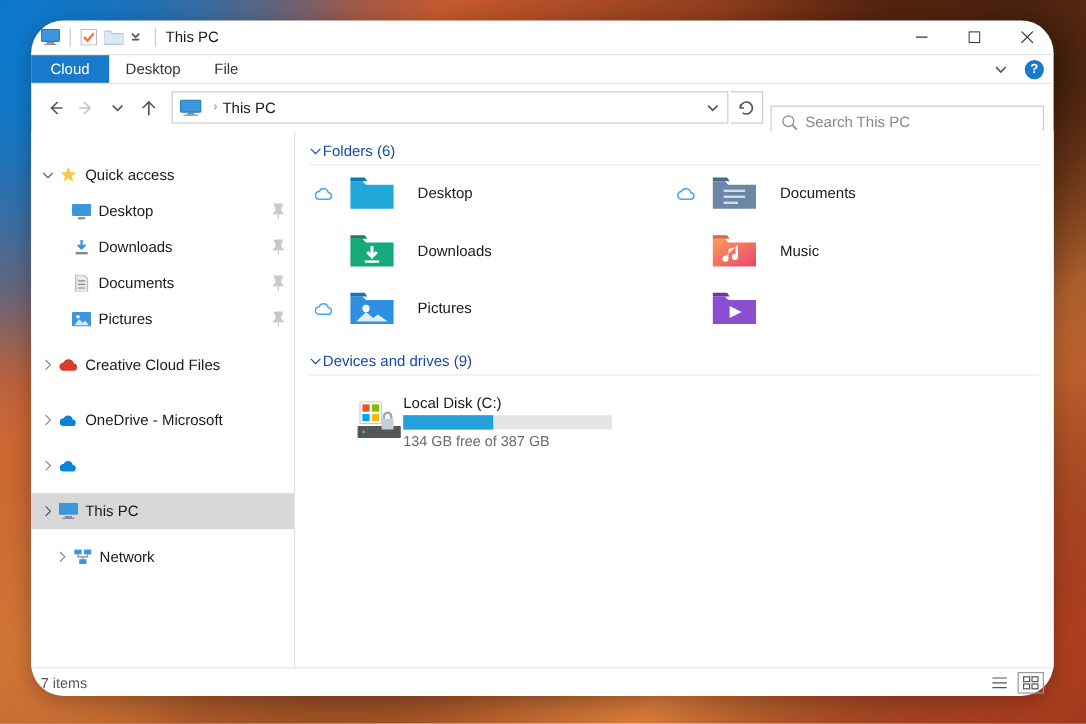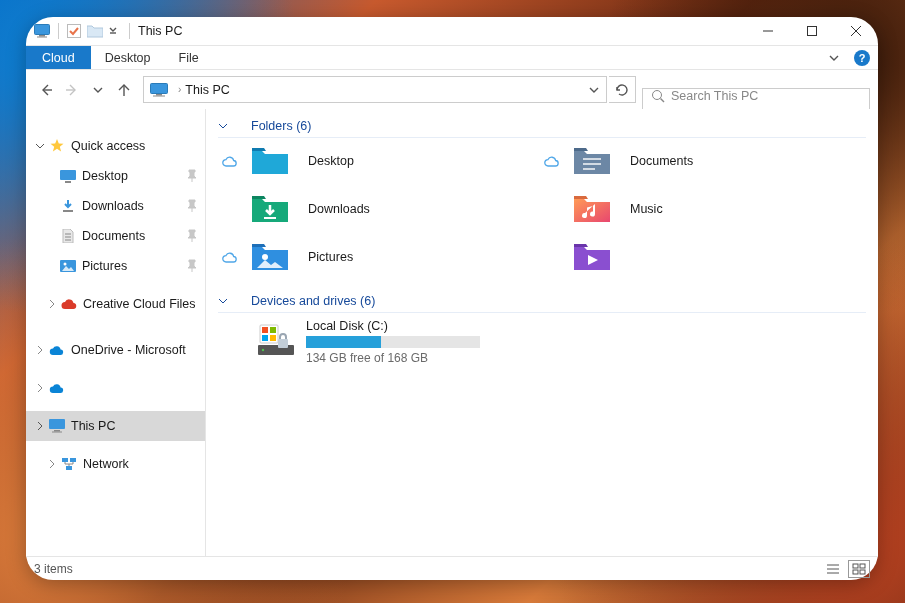--- a/index.html
+++ b/index.html
@@ -45,43 +45,43 @@
     .ribbon-help { width: 16px; height: 16px; border-radius: 50%; background: #1979ca; color: #fff; display: flex; align-items: center; justify-content: center; font-size: 11px; font-weight: bold; margin: 0 8px; }
     
     .navbar { height: 39px; display: flex; align-items: center; padding: 0 8px; gap: 2px; }
     .nav-btn { width: 24px; height: 24px; display: flex; align-items: center; justify-content: center; }
     .nav-btn.disabled svg { opacity: 0.35; }
     .addrbar { flex: 1; height: 27px; border: 1px solid #ccc; display: flex; align-items: center; padding: 0 2px 0 6px; margin: 0 5px; }
     .addr-icon { width: 18px; height: 14px; margin-right: 6px; }
     .addr-sep { color: #888; margin: 0 4px; font-size: 10px; }
     .addr-dd { margin-left: auto; width: 20px; height: 100%; display: flex; align-items: center; justify-content: center; }
     .refresh-btn { width: 27px; height: 27px; border: 1px solid #ccc; border-left: none; display: flex; align-items: center; justify-content: center; margin-left: -5px; }
-    .searchbar { width: 228px; height: 27px; border: 1px solid #ccc; display: flex; align-items: flex-start; padding: 0 8px; margin-left: 4px; margin-top: 24px; }
+    .searchbar { width: 228px; height: 27px; border: 1px solid #ccc; display: flex; align-items: center; padding: 0 8px; margin-left: 4px; margin-top: 24px; }
     .search-input { border: none; outline: none; flex: 1; font-size: 12.5px; color: #333; margin-left: 6px; }
     .search-input::placeholder { color: #888; }
     
     .body { flex: 1; display: flex; overflow: hidden; background: #fff; }
-    .tree { width: 180px; padding: 22px 0 0 0; border-right: 1px solid #e5e5e5; }
+    .tree { width: 220px; padding: 22px 0 0 0; border-right: 1px solid #e5e5e5; }
     .tree-row { height: 30px; display: flex; align-items: center; padding: 0 6px 0 8px; gap: 3px; position: relative; }
     .tree-row.selected { background: #d8d8d8; }
     .tree-chev { width: 12px; height: 12px; flex-shrink: 0; display: flex; align-items: center; justify-content: center; }
     .tree-icon { width: 16px; height: 16px; flex-shrink: 0; margin-right: 3px; display: flex; align-items: center; justify-content: center; }
     .tree-label { flex: 1; white-space: nowrap; overflow: hidden; }
     .tree-pin { width: 14px; height: 14px; opacity: 0.4; }
     .tree-spacer { height: 8px; }
     
     .content { flex: 1; overflow: auto; padding: 6px 12px; }
-    .section-hdr { display: flex; align-items: center; gap: 23px; color: #16499a; font-size: 12.5px; padding: 4px 0; border-bottom: 1px solid #e6edf7; margin-bottom: 6px; }
+    .section-hdr { display: flex; align-items: center; gap: 1px; color: #16499a; font-size: 12.5px; padding: 4px 0; border-bottom: 1px solid #e6edf7; margin-bottom: 6px; }
     .section-hdr .chev { width: 10px; height: 10px; }
     .folder-grid { display: grid; grid-template-columns: 28px 54px 1fr 28px 54px 1fr; row-gap: 14px; margin-bottom: 16px; margin-left: 4px; }
     .folder-cell { display: flex; align-items: center; }
     .cloud-cell { width: 28px; color: #50a7e8; }
     .folder-ico { width: 40px; height: 34px; display: flex; align-items: center; justify-content: center; }
     .folder-lbl { padding-left: 4px; }
-    .drive-row { display: flex; align-items: flex-start; gap: 10px; margin-left: 38px; margin-top: 6px; }
+    .drive-row { display: flex; align-items: flex-start; margin-left: 38px; margin-top: 16px; }
     .drive-ico { width: 40px; height: 40px; }
     .drive-info { display: flex; flex-direction: column; gap: 3px; }
     .drive-bar { width: 174px; height: 12px; background: #e5e5e5; position: relative; }
     .drive-bar-fill { position: absolute; left: 0; top: 0; bottom: 0; background: #26a0da; }
     .drive-free { color: #6a6a6a; font-size: 12px; }
     
     .statusbar { height: 24px; border-top: 1px solid #e5e5e5; display: flex; align-items: center; padding: 0 8px; font-size: 12px; color: #555; }
     .view-btns { margin-left: auto; display: flex; gap: 4px; }
     .view-btn { width: 22px; height: 18px; display: flex; align-items: center; justify-content: center; border: 1px solid transparent; }
     .view-btn.active { border-color: #999; }
@@ -269,21 +269,21 @@
             </svg>
           </span>
         <span class="tree-label">Pictures</span>
         <svg class="tree-pin" viewBox="0 0 14 14">
             <path d="M4 1 l6 0 0 2 -1 0 0 4 2 2 -8 0 2-2 0-4 -1 0z M7 9 l0 4" fill="#777" stroke="#777"></path>
           </svg>
       </div>
 
       <div class="tree-spacer"></div>
 
-      <div class="tree-row" style="padding-left:20px">
+      <div class="tree-row" style="padding-left:8px">
         <span class="tree-chev">
             <svg width="10" height="10">
               <polyline points="3,1 7,5 3,9" fill="none" stroke="#888"></polyline>
             </svg>
           </span>
         <span class="tree-icon">
             <svg width="16" height="12" viewBox="0 0 16 12">
               <path d="M4 11 a3.5 3.5 0 0 1 0-7 a4.5 4.5 0 0 1 8.5 1 a3 3 0 0 1 -.5 6 z" fill="#da3b2a"></path>
             </svg>
           </span>
@@ -464,21 +464,21 @@
                 <path d="M15 13 l10 5 -10 5 z" fill="#fff"></path>
               </svg>
             </div>
         </div>
       </div>
 
       <div class="section-hdr">
         <svg class="chev" viewBox="0 0 10 10">
             <polyline points="1,3 5,7 9,3" fill="none" stroke="#16499a"></polyline>
           </svg>
-        <span>Devices and drives (6)</span>
+        <span>Devices and drives (9)</span>
       </div>
 
       <div class="drive-row">
         <svg class="drive-ico" viewBox="0 0 40 40">
           <rect x="2" y="26" width="36" height="10" rx="1" fill="#555"></rect>
             <circle cx="7" cy="31" r="1.2" fill="#4fc24f"></circle>
           <rect x="4" y="6" width="18" height="18" rx="1" fill="#fff" stroke="#ccc"></rect>
           <rect x="6" y="8" width="6" height="6" fill="#f25022"></rect>
             <rect x="14" y="8" width="6" height="6" fill="#7fba00"></rect>
           <rect x="6" y="16" width="6" height="6" fill="#00a4ef"></rect>
@@ -486,29 +486,29 @@
           <g transform="translate(22,14)">
             <path d="M5 0 a4 4 0 0 1 4 4 v2 h-2 v-2 a2 2 0 1 0 -4 0 v2 h-2 v-2 a4 4 0 0 1 4-4z" fill="#9aa6b2"></path>
             <rect x="0" y="6" width="10" height="9" rx="1" fill="#c3ced8"></rect>
           </g>
         </svg>
         <div class="drive-info">
           <span>Local Disk (C:)</span>
           <div class="drive-bar">
             <div class="drive-bar-fill" id="drive-fill" style="width: 43%;"></div>
           </div>
-          <span class="drive-free">134 GB free of 168 GB</span>
+          <span class="drive-free">134 GB free of 387 GB</span>
         </div>
       </div>
 
     </div>
   </div>
 
   <div class="statusbar">
-    <span>3 items</span>
+    <span>7 items</span>
     <div class="view-btns">
       <div class="view-btn">
         <svg width="14" height="12">
             <line x1="1" y1="2" x2="13" y2="2" stroke="#555"></line>
             <line x1="1" y1="6" x2="13" y2="6" stroke="#555"></line>
             <line x1="1" y1="10" x2="13" y2="10" stroke="#555"></line>
           </svg>
       </div>
       <div class="view-btn active">
         <svg width="14" height="12">

